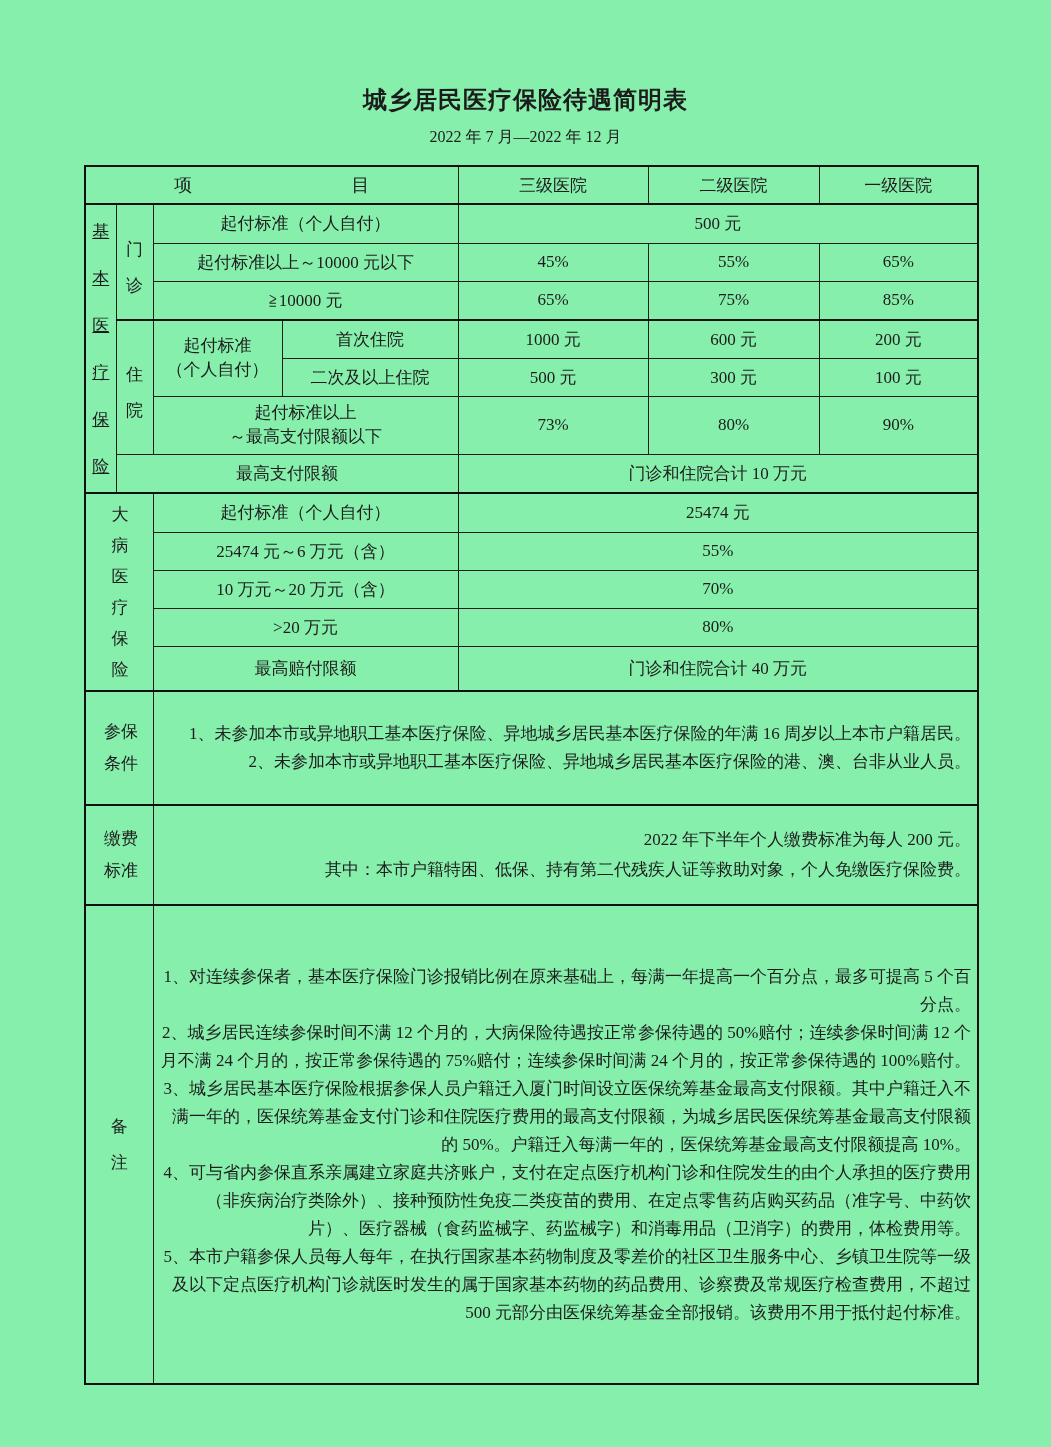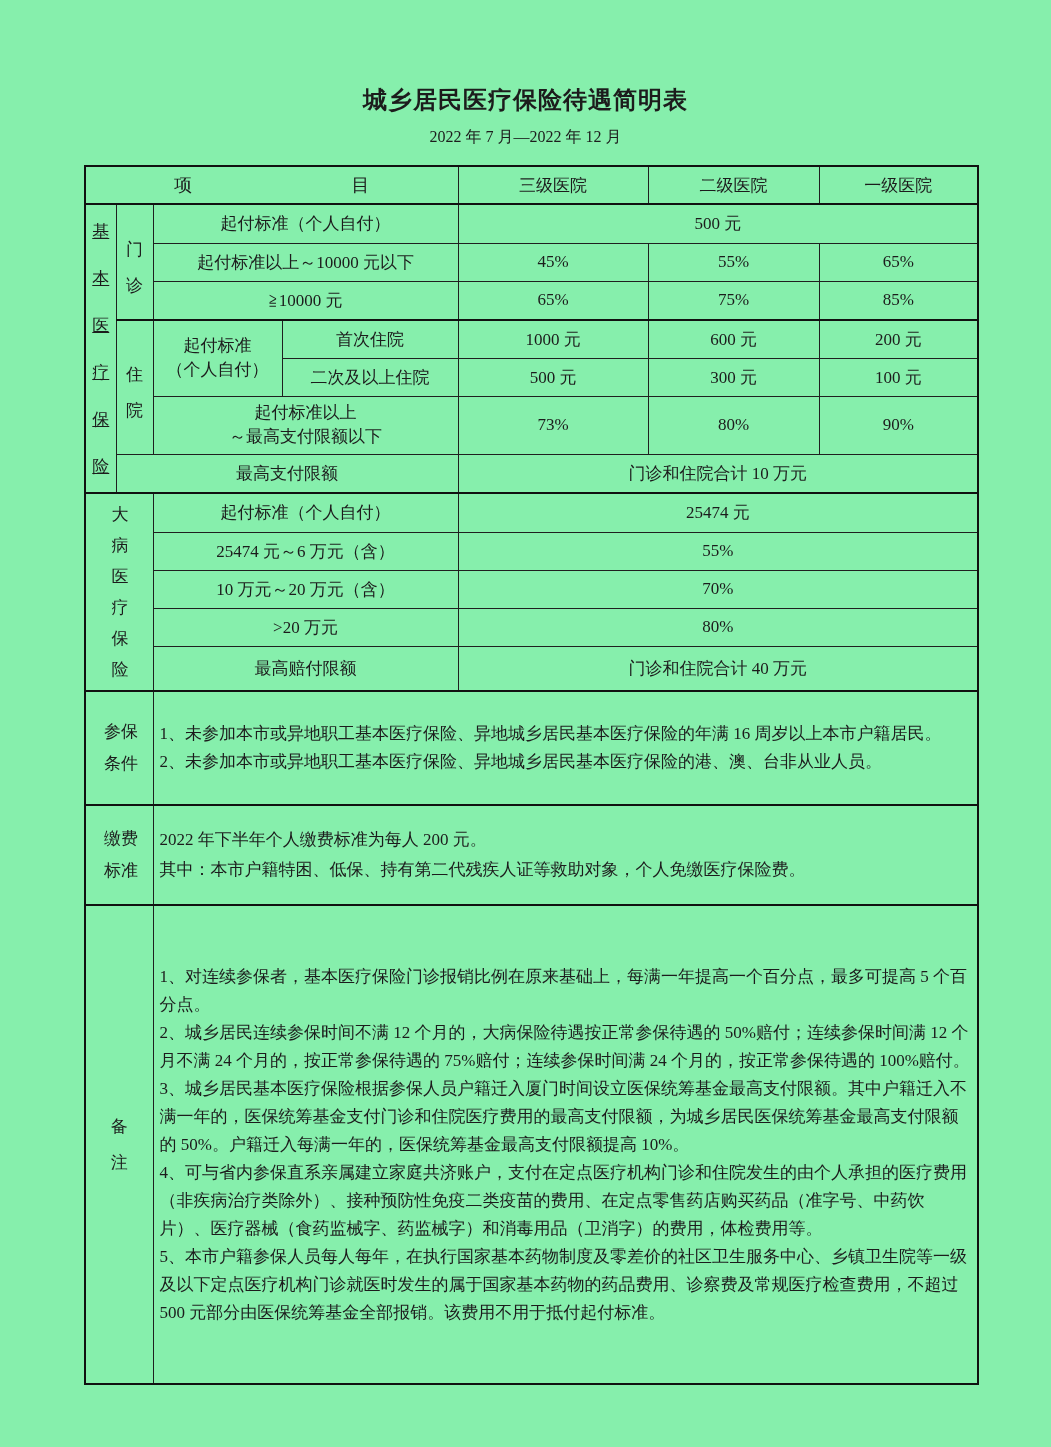--- a/index.html
+++ b/index.html
@@ -71,21 +71,21 @@
     word-break: break-all;
     line-height: 32px;
   }
   .two-line div { line-height: 24px; }
 
   .text-cell {
     text-align: left;
     padding: 3px 6px;
     line-height: 28px;
   }
-  .text-cell p { margin: 0; }
+  .text-cell p { margin: 0; text-align: right; }
   .pay-cell { line-height: 30px; }
 </style>
 </head>
 <body>
 
 <div class="sheet">
 
   <div class="title">城乡居民医疗保险待遇简明表</div>
   <div class="subtitle">2022 年 7 月—2022 年 12 月</div>
 

